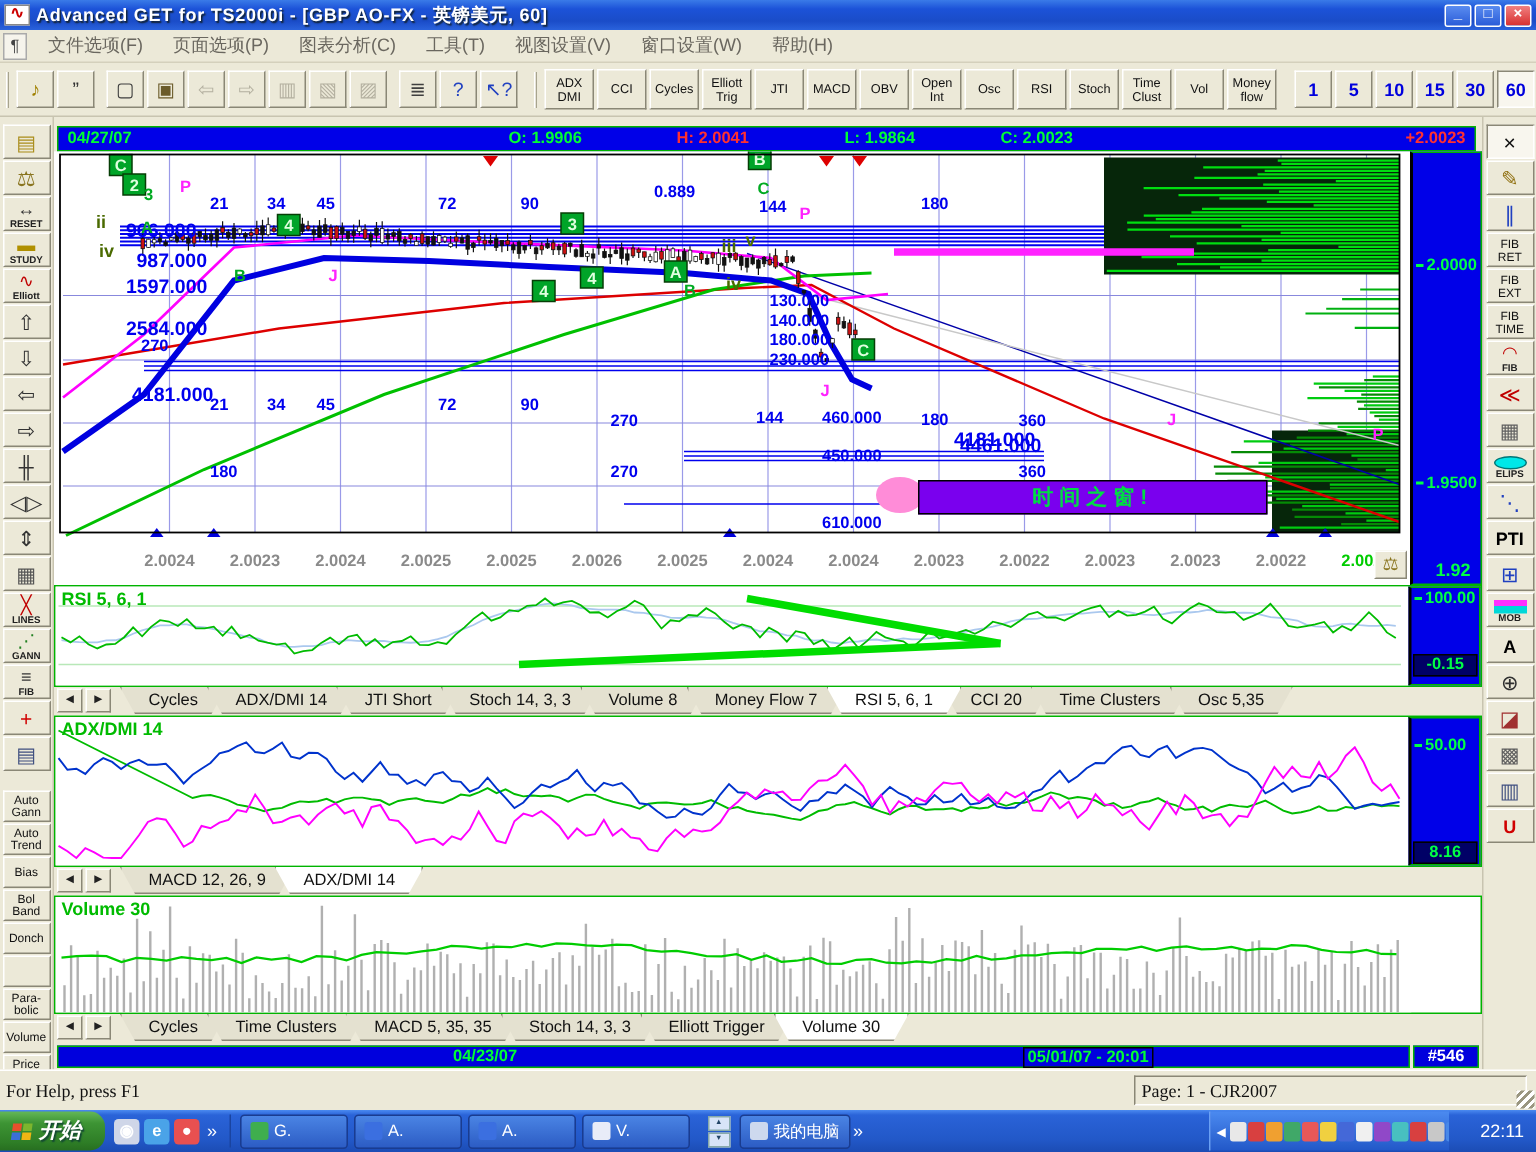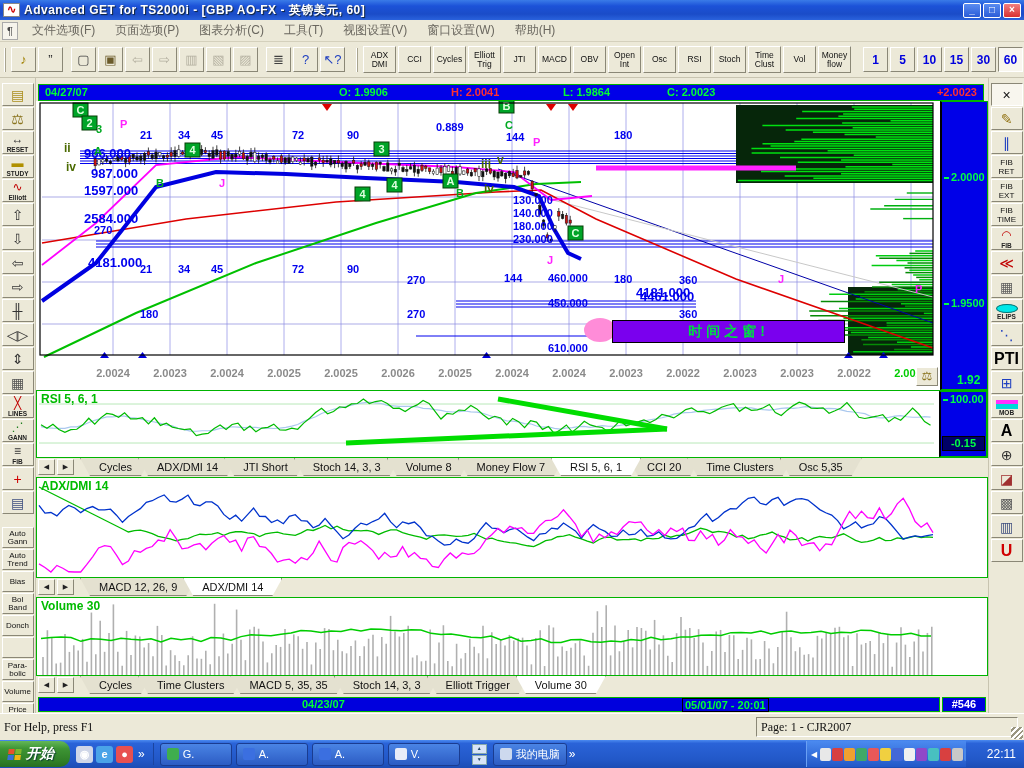--- a/index.html
+++ b/index.html
@@ -45,21 +45,21 @@
   .sidebar { position:absolute; top:78px; width:36px; height:635px; background:#ece9d8; overflow:hidden; }
   #left-sidebar { left:0; border-right:1px solid #c8c4b0; padding-top:5px; }
   #right-sidebar { left:988px; border-left:1px solid #c8c4b0; padding-top:5px; }
   .sbtn { width:32px; height:23px; margin:0 auto 1px auto; display:block; background:#ece9d8;
     border:1px solid; border-color:#fff #8a8776 #8a8776 #fff; text-align:center; overflow:hidden;
     cursor:default; position:relative; padding:0; }
   .sbtn.pressed { border-color:#8a8776 #fff #fff #8a8776; background:#f8f6ee; }
   .sbtn .gly { display:block; font-size:12px; line-height:13px; margin-top:1px; }
   .sbtn .gly.solo { font-size:14px; line-height:20px; margin-top:0; }
   .sbtn .lbl { display:block; font-size:6.5px; line-height:7px; color:#222; font-weight:bold; }
-  .sbtn .bigtxt { display:block; font-size:16px; line-height:20px; font-weight:bold; }
+  .sbtn .bigtxt { display:block; font-size:12px; line-height:20px; font-weight:bold; }
   .sbtn .two { white-space:pre-line; font-size:8px; line-height:8.5px; font-weight:normal; display:block; padding-top:2px; color:#111; }
   .sbtn .ellipse { display:block; width:22px; height:9px; margin:2px auto 0 auto; background:#00e8e8;
     border:1px solid #077; border-radius:50%; }
   .sbtn .mobbars { display:block; width:22px; height:9px; margin:2px auto 0 auto;
     background:linear-gradient(180deg,#ff30ff 0 45%,#00d8d8 45% 100%); }
   .studies-gap { height:12px; }
 
   
   .chart-region { position:absolute; left:36px; top:78px; width:952px; height:635px; background:#ece9d8; }
   .infobar { position:absolute; left:2px; top:6px; width:946px; height:17px; background:#0000e8;
@@ -864,21 +864,21 @@
           <text x="704" y="276" fill="#8a8a8a" font-size="11" font-weight="bold" text-anchor="middle">2.0023</text>
           <text x="761" y="276" fill="#8a8a8a" font-size="11" font-weight="bold" text-anchor="middle">2.0023</text>
           <text x="818" y="276" fill="#8a8a8a" font-size="11" font-weight="bold" text-anchor="middle">2.0022</text>
           <text x="875" y="276" fill="#00cc00" font-size="11" font-weight="bold" text-anchor="middle">2.0023</text>
         </svg>
       <div class="banner-dot"></div>
       <div class="banner">时间之窗!</div>
       <div class="scalecol" id="main-scale">
         <span class="scale-bottom">1.92</span>
       <span class="tick" style="top: 69px;">2.0000</span>
-          <span class="tick" style="top: 195px;">1.9500</span>
+          <span class="tick" style="top: 214px;">1.9500</span>
         </div>
       <button class="scales-overlay">⚖</button>
     </div>
 
     <div class="panelwrap greenbrd" style="top:312px;height:68px">
       <span class="panel-label">RSI 5, 6, 1</span>
       <svg id="rsi-svg" width="904" height="66">
           <rect x="0" y="0" width="904" height="66" fill="#ffffff"></rect>
           <line x1="2" y1="13" x2="897" y2="13" stroke="#b8e8b8" stroke-width="1"></line>
           <line x1="2" y1="52" x2="897" y2="52" stroke="#b8e8b8" stroke-width="1"></line>
@@ -908,20 +908,24 @@
       </div>
 
     <div class="panelwrap greenbrd" style="top:399px;height:101px">
       <span class="panel-label">ADX/DMI 14</span>
       <svg id="adx-svg" width="904" height="99">
           <rect x="0" y="0" width="904" height="99" fill="#ffffff"></rect>
           <polyline points="2,9 7.96,12 13.92,15 19.88,18 25.84,21 31.8,24 37.76,27 43.72,30 49.68,33 55.64,36 61.6,39 67.56,42 73.52,45 79.48,48 85.44,51 91.4,54 97.36,52.52543111080304 103.32,52.05397645643447 109.28,53.554861165625745 115.24,55.55685993544149 121.2,58.43721701368111 127.16,59.519873765591626 133.12,60.95083612748449 139.08,62.862119972061166 145.04,61.318427366616575 151,60.60259630812358 156.96,57.99751976567252 162.92,56.246457763003 168.88,56.645357515184685 174.84,56.163866577075964 180.8,54.60302050401836 186.76,57.26799948480853 192.72,54.92773043417083 198.68,53.75246345362492 204.64,53.736230626822575 210.6,54.832126326926684 216.56,55.538687209011094 222.52,58.55893630897681 228.48,55.98230321081873 234.44,54.80170931535799 240.4,54.22298912216049 246.35999999999999,55.8480185684494 252.32,56.528310733706775 258.28,57.344727666542525 264.24,54.83366378069278 270.2,51.71958655222283 276.16,52.47801388302271 282.12,50.22637776906735 288.08,47.35947202782878 294.04,50.73554649832282 300,48.246879325628896 305.96,51.36237961546353 311.92,52.90969211954979 317.88,52.373946424934665 323.84,52.79120326206856 329.8,52.40276966712422 335.76,53.602670700176006 341.71999999999997,56.437564889233954 347.68,53.93285522011128 353.64,51.79774388395408 359.6,51.90275112193973 365.56,54.5624816605124 371.52,56.45849685437872 377.48,57.89358794729498 383.44,59.191839285671044 389.4,61.20170247586045 395.36,57.84021931189944 401.32,57.16641605798433 407.28,56.943567315359445 413.24,57.61152517553213 419.2,58.31952709586164 425.16,58.20167484520143 431.12,57.34323877546417 437.08,55.41979674142106 443.04,58.24548547482171 449,61.118813580996864 454.96,60.08361156612334 460.92,62.4977395670404 466.88,63.6432508493414 472.84,64.57165414187901 478.8,65.12615026556739 484.76,66.5136221398469 490.71999999999997,67.76297049785191 496.68,68.64007281816622 502.64,65.8432044154099 508.6,62.69108280679838 514.56,61.69634493908975 520.52,58.74904754658213 526.48,58.185988645519444 532.4399999999999,56.71286372501326 538.4,59.095197157879554 544.36,60.8508226005306 550.32,63.117954071186894 556.28,64.97568995861077 562.24,61.47812190728854 568.2,59.235085290423626 574.16,59.375825787343345 580.12,61.98357980524922 586.08,61.563761866494055 592.04,61.486899114436866 598,60.86768867818402 603.96,62.801624459799925 609.92,60.04727185643013 615.88,60.94125150165502 621.84,60.30516177706263 627.8,57.16555023827813 633.76,59.22614367517808 639.72,57.32320508147421 645.68,57.23982566382994 651.64,55.3368446248459 657.6,52.951308752775475 663.56,50.27889881895174 669.52,51.73951192232226 675.48,54.45539971345742 681.4399999999999,53.35849951843545 687.4,54.18275586444568 693.36,55.68616866392528 699.32,59.100426349775894 705.28,57.29571012052403 711.24,60.69407172587457 717.2,59.61044204512706 723.16,57.15714690488015 729.12,56.13001403423759 735.08,54.015202421792296 741.04,57.28320745434542 747,58.92661367228188 752.96,61.864843198925556 758.92,61.33902702512583 764.88,59.69296605738504 770.84,63.10424779314116 776.8,60.152668844701346 782.76,58.494502749236965 788.72,59.43310894560234 794.68,59.92802584155434 800.64,57.879589783622144 806.6,55.786118062824286 812.56,59.01068909896862 818.52,62.410497271495224 824.48,64.33092720693926 830.4399999999999,63.53901292309229 836.4,62.12850679898695 842.36,59.581973078617466 848.32,62.55942432396667 854.28,62.343409545957705 860.24,59.95009473929448 866.2,60.73211761235792 872.16,59.6345461812354 878.12,58.19604928502751 884.08,59.551038627097725 890.04,58.82133254183144 896,59.42632421524991" fill="none" stroke="#00bb00" stroke-width="1.3"></polyline>
           <polyline points="2,27.39569008201361 7.96,35.18257210713625 13.92,34.50358464526177 19.88,37.932690306211285 25.84,31.440851122447242 31.8,27.452022043748418 37.76,29.966463048014067 43.72,34.63681445703187 49.68,30.540997603937548 55.64,28.574056152355865 61.6,31.85798726821345 67.56,31.885516034134724 73.52,31.168443350139277 79.48,37.179625269861596 85.44,44.32772021057631 91.4,38.47603768524956 97.36,34.53437806823886 103.32,30.639967100583647 109.28,24.259854868920726 115.24,22.705098524294613 121.2,19.47688415207876 127.16,16.924298072295787 133.12,23.391815036070753 139.08,24.19275519626321 145.04,21.070415706056586 151,17.042973601489038 156.96,26.426144697095225 162.92,27.744921989440172 168.88,23.851897731595546 174.84,23.96573113844737 180.8,27.97631257847219 186.76,36.42551756748803 192.72,41.28995763437259 198.68,37.20214280239943 204.64,43.181285399765045 210.6,36.656833298489104 216.56,30.086443774537123 222.52,38.42678588521978 228.48,38.47892692452769 234.44,44.569146319278204 240.4,41.9928741733971 246.35999999999999,45.6962740990801 252.32,38.32453389564362 258.28,36.67298353345464 264.24,42.719349079090044 270.2,43.21948057436652 276.16,49.80893338090986 282.12,47.202107106819405 288.08,40.446152309885306 294.04,47.54035953301771 300,53.91679590000805 305.96,60.71862348168859 311.92,56.99213123485235 317.88,50.29312930823966 323.84,45.12214599014199 329.8,46.89143903477993 335.76,43.54818066661642 341.71999999999997,41.035475963340986 347.68,35.29627672286614 353.64,43.89525237019501 359.6,49.657245458402144 365.56,43.89667911851294 371.52,45.71601765222327 377.48,44.06499676920591 383.44,49.534962245337255 389.4,57.5572507903289 395.36,58.27761973458392 401.32,62.972575254007516 407.28,67.15443539060473 413.24,66.41970269970432 419.2,61.09710343946961 425.16,64.04226678717487 431.12,65.19221537644351 437.08,60.60974482911736 443.04,51.87522860969581 449,44.76270948049466 454.96,50.15875304377354 460.92,50.695326760563994 466.88,54.79350467979058 472.84,51.550565933410454 478.8,50.154026391065315 484.76,54.798962768017944 490.71999999999997,59.152646948557816 496.68,62.570363941280824 502.64,56.158473713437395 508.6,55.490663742900395 514.56,50.099816138009295 520.52,50.97914282709684 526.48,45.08037291533648 532.4399999999999,48.97492459924566 538.4,52.907013993617134 544.36,60.09128833121433 550.32,52.28541929659112 556.28,46.62945927437062 562.24,50.80371167242966 568.2,53.41638666592048 574.16,58.27510597011293 580.12,58.138959150659815 586.08,52.0175246786137 592.04,56.92160639363277 598,56.22729487733969 603.96,51.350191827273115 609.92,58.28914592092562 615.88,57.35352277727228 621.84,53.877099878078674 627.8,59.79831200030158 633.76,60.88541890995476 639.72,60.3113560592277 645.68,55.884695654653676 651.64,50.10926909208269 657.6,48.089044964593384 663.56,41.08183802880764 669.52,35.809449641461036 675.48,43.41815706389196 681.4399999999999,39.52358222721302 687.4,34.11567205370288 693.36,30.649944941414944 699.32,30.87630893657254 705.28,24.93071481014366 711.24,20.30320663224726 717.2,19.12490468152745 723.16,25.278145635168876 729.12,26.818320920236744 735.08,21.664369005515585 741.04,19.29086062353855 747,27.30595454820638 752.96,23.94766132090244 758.92,21.21371447989795 764.88,20.58655322818455 770.84,22.02538602431831 776.8,26.791853296506403 782.76,31.59218341184473 788.72,34.75832776866347 794.68,37.07959123413395 800.64,42.647719672806865 806.6,50.88308824416874 812.56,47.76064709153302 818.52,43.85859234780476 824.48,49.925476567778716 830.4399999999999,47.32483717430336 836.4,45.75722707900809 842.36,38.66935059781804 848.32,40.42968819690207 854.28,46.77874851266804 860.24,53.922480546156976 866.2,61.26024310191748 872.16,59.14690273774917 878.12,57.85613661558822 884.08,58.905115986687775 890.04,57.64284714672666 896,56.677436058418" fill="none" stroke="#0033cc" stroke-width="1.3"></polyline>
           <polyline points="2,85.9162768971175 7.96,89.5186330993846 13.92,94 19.88,87.42386785931885 25.84,90.28091371875256 31.8,93.76087293204293 37.76,94 43.72,94 49.68,86.6746270250529 55.64,78.82765797037631 61.6,69.96949781075492 67.56,67.56773679825999 73.52,68.4918093606681 79.48,77.06573532781157 85.44,86.5118608390047 91.4,83.06112298687582 97.36,72.65499974179522 103.32,74.2097109155052 109.28,70.43432996909556 115.24,68.54080297603372 121.2,62.055023317523265 127.16,63.26966487130892 133.12,51.689375600320446 139.08,60.377035793530055 145.04,70.79622649270335 151,69.8229521102581 156.96,66.984241303373 162.92,65.53049111990805 168.88,71.79182686324724 174.84,65.21418766117819 180.8,60.50037309992368 186.76,57.62084130057443 192.72,64.3333678121157 198.68,62.09863967334814 204.64,73.16200672434795 210.6,60.05022816260482 216.56,58.63084255069337 222.52,68.39992308498778 228.48,69.31381458161495 234.44,75.5058210580935 240.4,84.02368776405363 246.35999999999999,82.09491343524613 252.32,81.13523833432696 258.28,85.26132947373898 264.24,79.56552386583547 270.2,81.78347012484068 276.16,74.87833749354476 282.12,63.08061754383678 288.08,72.93047446618708 294.04,82.52101846845656 300,84.08439842219688 305.96,69.48814043459777 311.92,64.45431302390233 317.88,66.17091371291937 323.84,62.73553460768517 329.8,67.19181037074318 335.76,72.64248367660633 341.71999999999997,81.10042931561225 347.68,74.30773626871007 353.64,79.15310456289737 359.6,78.11532728165885 365.56,68.61866741253883 371.52,79.00883743277744 377.48,74.4845363585939 383.44,80.2776218583098 389.4,81.13978974751332 395.36,88.31145892871945 401.32,89.49854221679445 407.28,80.92908477101632 413.24,74.99155166839577 419.2,80.03391163955645 425.16,74.9604704167144 431.12,76.38825397363571 437.08,75.40931477811576 443.04,70.3802180446682 449,61.44071372702696 454.96,56.46028631795923 460.92,50.3380224436028 466.88,54.52448783408134 472.84,48.31769823997195 478.8,50.87021391065993 484.76,49.726525048289396 490.71999999999997,55.38059579197201 496.68,55.23358174775809 502.64,47.708326558304755 508.6,42.53125622387194 514.56,42.17746306150076 520.52,38.585932662164424 526.48,31.837624201245834 532.4399999999999,38.709209572062846 538.4,46.01689635063942 544.36,58.639648581034564 550.32,51.91417252971526 556.28,64.11096575032587 562.24,56.15865996558293 568.2,59.754321899597265 574.16,53.891048440263646 580.12,56.48238791392086 586.08,49.045536864839534 592.04,43.66353304039765 598,44.5737078489482 603.96,43.9110347790229 609.92,51.895823072288124 615.88,56.57577120629879 621.84,51.54450577528416 627.8,57.528248229528714 633.76,50.11811667955391 639.72,53.55135776386981 645.68,50.1903062935441 651.64,62.25245930447601 657.6,62.58039089093587 663.56,52.909162765070626 669.52,60.93659380852416 675.48,56.49178287748308 681.4399999999999,67.18461439115237 687.4,61.99425155947295 693.36,51.511108912792984 699.32,58.27162195952283 705.28,59.09106787408781 711.24,65.54119545138232 717.2,61.97326938435154 723.16,69.87491612806663 729.12,75.0962277852721 735.08,65.9115303493196 741.04,56.485011877416454 747,64.69810608003934 752.96,52.121982075790164 758.92,57.49235172578955 764.88,67.50634379246173 770.84,65.5627748461068 776.8,64.75714245139066 782.76,72.82791392272864 788.72,65.8552865573718 794.68,66.70367877496366 800.64,55.47489491459505 806.6,43.870511420653244 812.56,33.30486017592488 818.52,40.56355315821831 824.48,33.16853498334406 830.4399999999999,39.553753816691504 836.4,40.42490961427164 842.36,29.95671300947373 848.32,41.136306048420415 854.28,35.830971127513656 860.24,25.822235979822523 866.2,20.264565656576078 872.16,30.337145862722565 878.12,43.54337391092852 884.08,49.23219453693457 890.04,44.99588098698283 896,54.541902418346034" fill="none" stroke="#ff00ff" stroke-width="1.3"></polyline>
         </svg>
+      <div class="scalecol">
+        <span class="tick" style="top:12px">50.00</span>
+        <span class="scale-badge" style="top:82px">8.16</span>
+      </div>
     </div>
     <div class="tabrow" id="tabs-adx" style="top:500px">
         <button class="tab-scroll">◀</button>
         <button class="tab-scroll">▶</button>
         <button class="tab first">MACD 12, 26, 9</button>
         <button class="tab active">ADX/DMI 14</button>
       </div>
 
     <div class="panelwrap greenbrd" style="top:519px;height:79px">
       <span class="panel-label">Volume 30</span>

